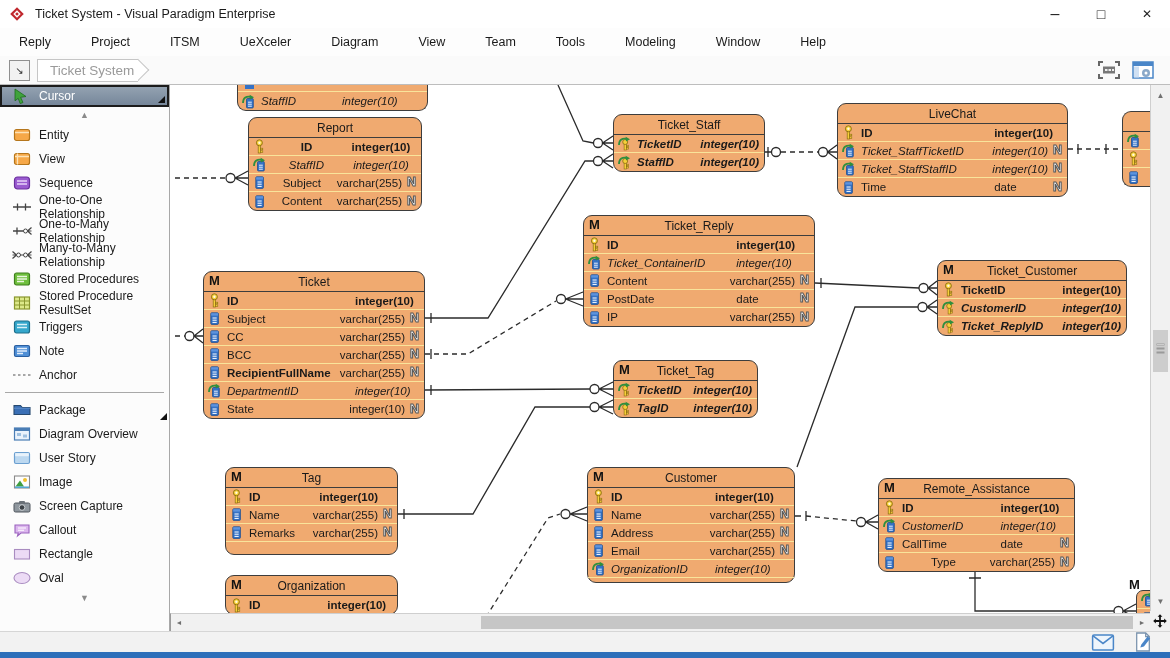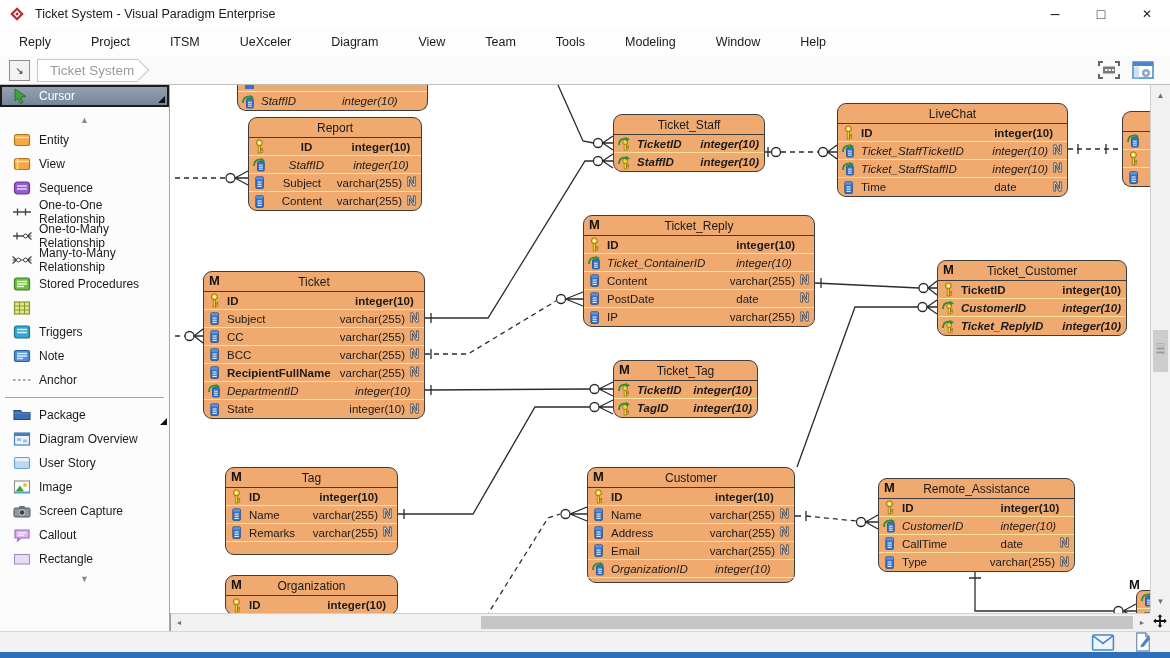--- a/index.html
+++ b/index.html
@@ -32,21 +32,21 @@
              background:#fff;transform:rotate(45deg);margin-left:-8px;z-index:1;}
   #topright-tools{margin-left:auto;margin-right:14px;display:flex;gap:8px;}
   .tool-btn{width:26px;height:22px;display:flex;align-items:center;justify-content:center;}
   
   #palette{position:absolute;left:0;top:85px;width:170px;height:546px;background:#fcfcfc;
            border-right:1px solid #a8a8a8;box-sizing:border-box;overflow:hidden;}
   .pal-item{position:relative;display:flex;align-items:center;gap:7px;height:24px;
             padding-left:12px;font-size:12px;}
   .pal-item .picon{width:20px;height:18px;flex:0 0 20px;}
   .pal-item.selected{background:linear-gradient(#93a2b1,#76879a);border:2px solid #1c1c1c;
-            color:#fff;height:22px;box-sizing:border-box;padding-left:10px;margin-bottom:5px;}
+            color:#fff;height:22px;box-sizing:border-box;padding-left:10px;margin-bottom:0;}
   .pal-item.flyout::after{content:"";position:absolute;right:2px;bottom:2px;width:0;height:0;
             border-left:7px solid transparent;border-bottom:7px solid #111;}
   .pal-divider{border-top:1px solid #a8a8a8;margin:5px 5px;}
   .pal-scroll{height:16px;display:flex;align-items:center;justify-content:center;color:#8a8a8a;
             font-size:9px;}
   .pal-scroll.up::before{content:"▲";}
   .pal-scroll.down::before{content:"▼";}
   
   #canvas{position:absolute;left:170px;top:85px;width:980px;height:528px;background:#fff;overflow:hidden;}
   #connectors{position:absolute;left:0;top:0;z-index:1;}
@@ -218,20 +218,21 @@
             <rect x="2.5" y="3" width="15" height="12" rx="2" fill="#6fbf3e" stroke="#3f7f1d" stroke-width="1.2"></rect>
             <path d="M5,6.5 h10 M5,9 h10 M5,11.5 h7" stroke="#eaf6df" stroke-width="1.3"></path>
           </svg></span>
         <span data-name="palette-item-label">Stored Procedures</span>
       </div>
       <div class="pal-item" data-name="palette-item-stored-procedure-resultset">
         <span class="picon" data-name="stored-procedure-resultset-icon"><svg viewBox="0 0 20 18" width="20" height="18">
             <rect x="2.5" y="3" width="15" height="12" fill="#dde98a" stroke="#8a972f" stroke-width="1.2"></rect>
             <path d="M2.5,7 h15 M2.5,11 h15 M7.5,3 v12 M12.5,3 v12" stroke="#8a972f" stroke-width="1"></path>
           </svg></span>
+        <span data-name="palette-item-label">Stored Procedure ResultSet</span>
       </div>
       <div class="pal-item" data-name="palette-item-triggers">
         <span class="picon" data-name="triggers-icon"><svg viewBox="0 0 20 18" width="20" height="18">
             <rect x="2.5" y="3" width="15" height="12" rx="2" fill="#35a7cc" stroke="#1d6e8a" stroke-width="1.2"></rect>
             <path d="M5,6.5 h10 M5,9.5 h10" stroke="#d9f1f8" stroke-width="1.4"></path>
           </svg></span>
         <span data-name="palette-item-label">Triggers</span>
       </div>
       <div class="pal-item" data-name="palette-item-note">
         <span class="picon" data-name="note-icon"><svg viewBox="0 0 20 18" width="20" height="18">
@@ -292,20 +293,26 @@
             <path d="M3,4 h14 v8 h-8 l-3.5,3 l0.8,-3 H3 Z" fill="#dcb7ee" stroke="#9a62be" stroke-width="1.1"></path>
             <path d="M6,7 h8 M6,9.2 h6" stroke="#fff" stroke-width="1.1"></path>
           </svg></span>
         <span data-name="palette-item-label">Callout</span>
       </div>
       <div class="pal-item" data-name="palette-item-rectangle">
         <span class="picon" data-name="rectangle-icon"><svg viewBox="0 0 20 18" width="20" height="18">
             <rect x="2.5" y="4.5" width="15" height="9.5" fill="#ecdbf5" stroke="#a98cc0" stroke-width="1.1"></rect>
           </svg></span>
         <span data-name="palette-item-label">Rectangle</span>
+      </div>
+      <div class="pal-item" data-name="palette-item-oval">
+        <span class="picon" data-name="oval-icon"><svg viewBox="0 0 20 18" width="20" height="18">
+            <ellipse cx="10" cy="9" rx="8" ry="5.5" fill="#ecdbf5" stroke="#a98cc0" stroke-width="1.1"></ellipse>
+          </svg></span>
+        <span data-name="palette-item-label">Oval</span>
       </div>
       <div class="pal-scroll down" data-name="palette-scroll-down-icon"></div>
     </div>
 
   <div id="canvas" data-name="diagram-canvas">
     <svg id="connectors" width="980" height="528" viewBox="170 85 980 528" data-name="relationship-connectors">
 
       <path class="dash" d="M175,178 H226"></path>
         <circle cx="230.5" cy="178" r="4.5"></circle>
       <path d="M235,178 L248,171 M235,178 L248,178 M235,178 L248,185"></path>
@@ -850,21 +857,21 @@
           <span class="nm" data-name="column-name" style="width: 50%;">CallTime</span>
           <span class="tp" data-name="column-type">date</span>
           <span class="nb" data-name="nullable-badge">N</span>
         </div>
         <div class="row" data-name="entity-column-row">
           <span class="icon" data-name="col-column-icon"><svg viewBox="0 0 15 15" width="15" height="15">
               <rect x="3.8" y="1.8" width="7.6" height="11.6" rx="1" fill="#3572c6" stroke="#1d4e91" stroke-width="0.8"></rect>
               <rect x="4.2" y="2.2" width="6.8" height="2.4" fill="#5d93dd"></rect>
               <path d="M5.5,7 h4.2 M5.5,9.2 h4.2 M5.5,11.4 h4.2" stroke="#fff" stroke-width="1"></path>
             </svg></span>
-          <span class="nm" data-name="column-name" style="width: 50%;">Type</span>
+          <span class="nm" data-name="column-name" style="width: 50%; text-align: center;">Type</span>
           <span class="tp" data-name="column-type">varchar(255)</span>
           <span class="nb" data-name="nullable-badge">N</span>
         </div>
       </div>
       <div class="entity" data-name="entity-organization" style="left: 55px; top: 490px; width: 173px;">
         <span class="mmark" data-name="model-marker">M</span>
         <div class="hdr" data-name="entity-title">Organization</div>
         <div class="row s-pk" data-name="entity-column-row">
           <span class="icon" data-name="pk-column-icon"><svg viewBox="0 0 15 15" width="15" height="15">
               <rect x="6.2" y="6" width="2.4" height="8" fill="#f7cf3a" stroke="#8a6d10" stroke-width="0.7"></rect>

